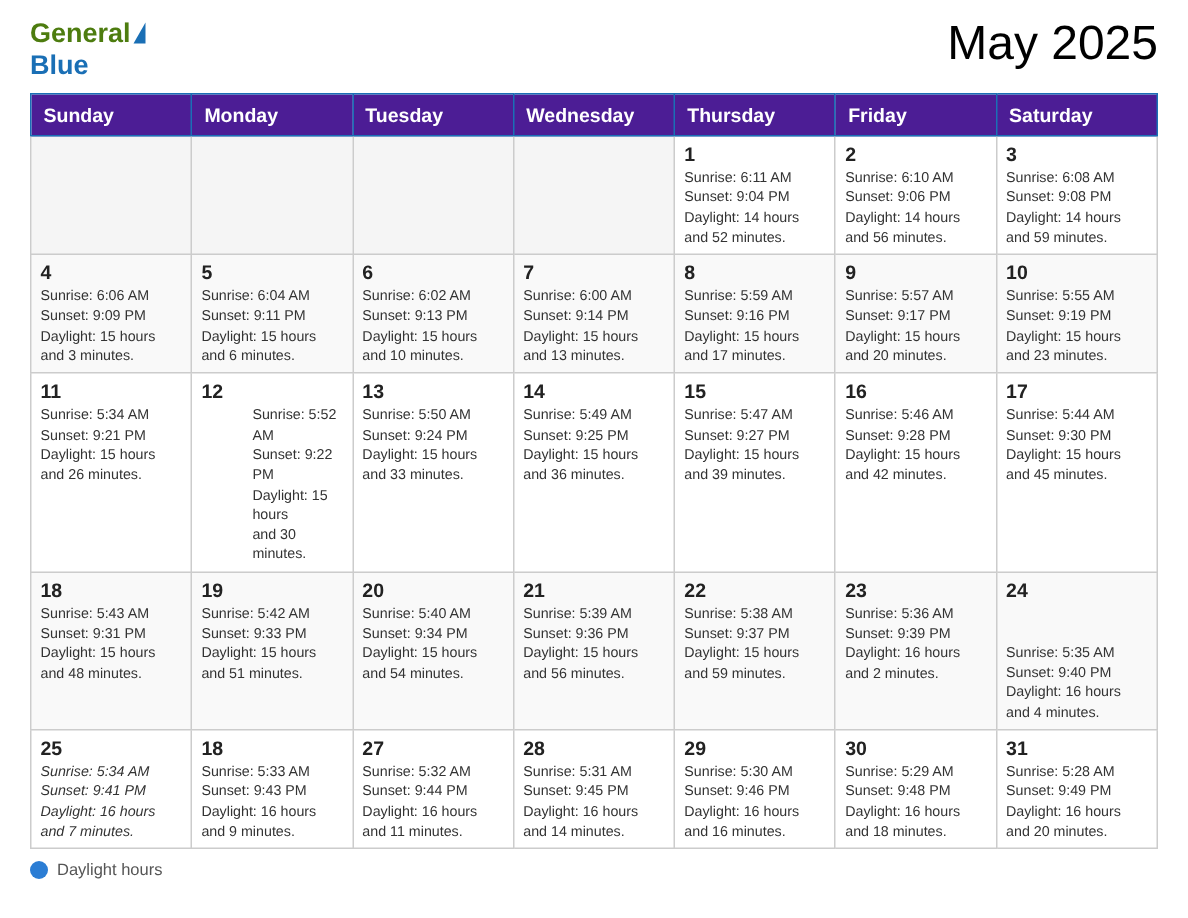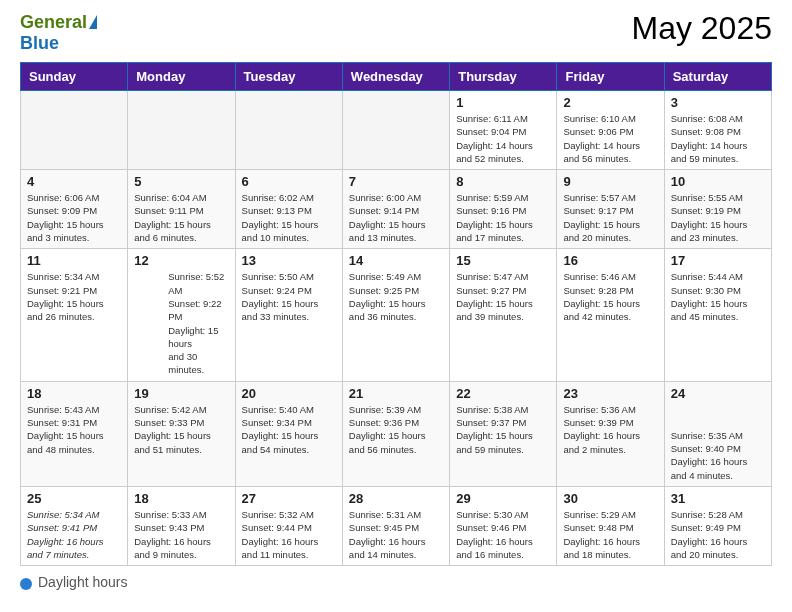--- a/index.html
+++ b/index.html
@@ -96,21 +96,21 @@
     }
     .day-info {
       font-size: 9.5px;
       line-height: 1.4;
       color: #333;
     }
     .footer {
       display: flex;
       align-items: flex-end;
       padding: 8px 20px;
-      font-size: 14px;
+      font-size: 11px;
       color: #555;
     }
     .footer-dot {
       width: 12px;
       height: 12px;
       background: #2b7dd4;
       border-radius: 50%;
       margin-right: 6px;
     }
     tr:nth-child(even) td:not(.empty) {

